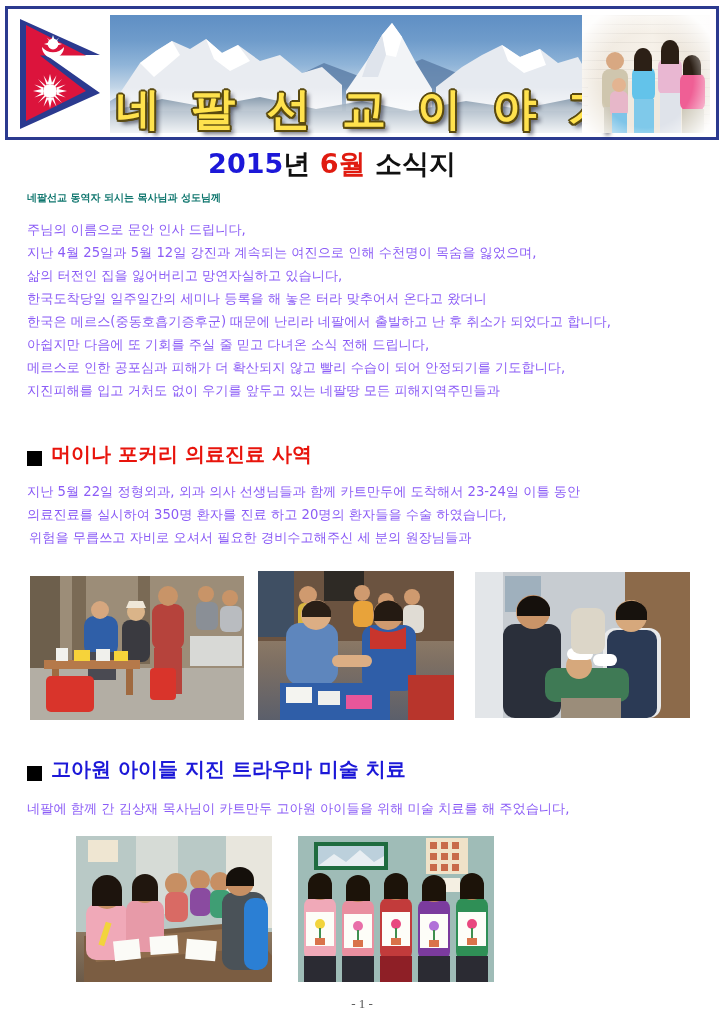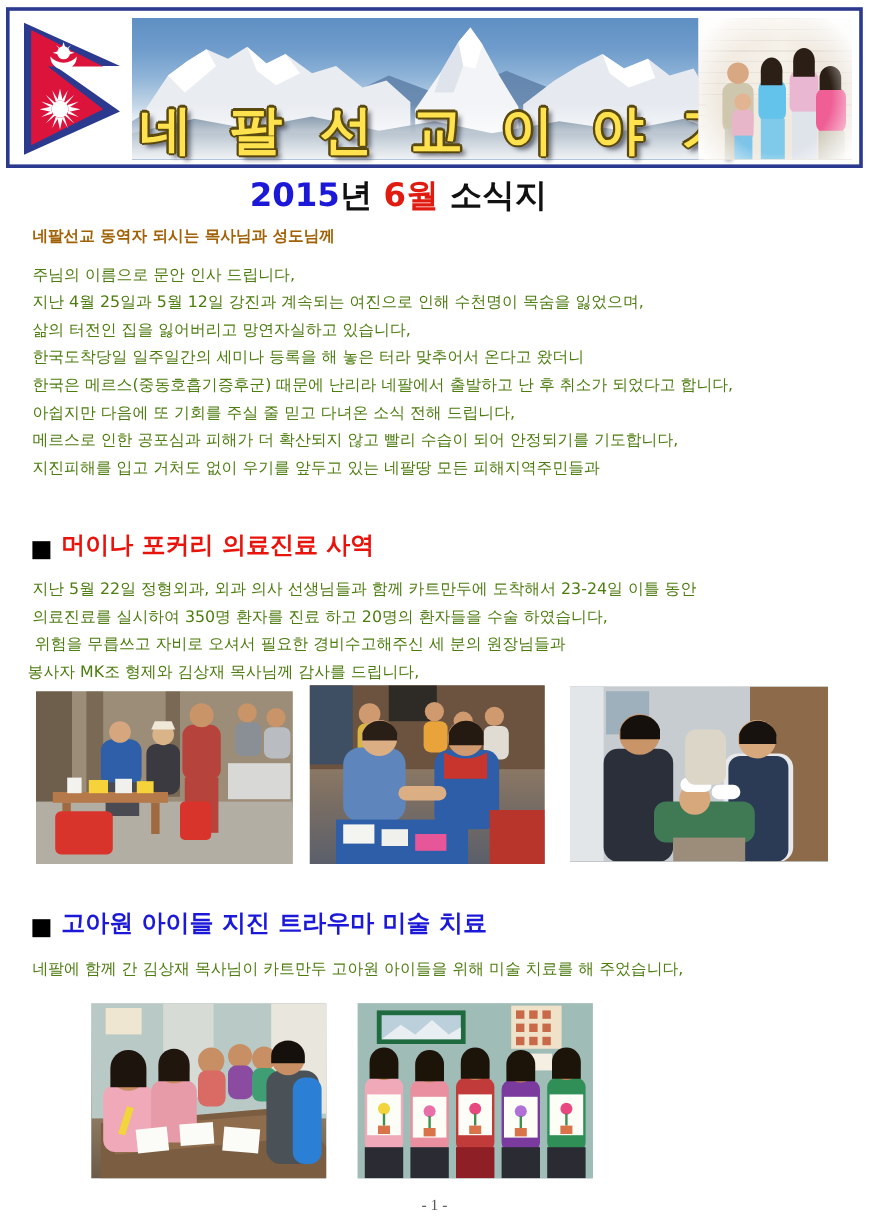--- a/index.html
+++ b/index.html
@@ -129,28 +129,28 @@
   }
   .dateline .y { color: #1c18d8; }
   .dateline .ynyear { color: #111111; }
   .dateline .m { color: #e01b10; }
   .dateline .tail { color: #111111; }
   .para-block { position: absolute; }
   .line {
     font-family: "DejaVu Sans", "Liberation Sans", sans-serif;
     font-size: 13.2px;
     line-height: 23px;
-    color: #4d7c0f;
+    color: #8b5cf6;
     white-space: nowrap;
   }
   .salutation {
     font-family: "DejaVu Sans", "Liberation Sans", sans-serif;
-    font-size: 13px;
+    font-size: 10px;
     font-weight: bold;
-    color: #a16207;
+    color: #0f766e;
     line-height: 24px;
     white-space: nowrap;
   }
 
   
   .section-head {
     position: absolute;
     display: flex;
     align-items: flex-end;
     gap: 9px;
@@ -329,21 +329,20 @@
 
 <div class="section-head" style="left:27px; top:442px;">
   <span class="sq"></span>
   <span class="section-title red">머이나 포커리 의료진료 사역</span>
 </div>
 
 <div class="para-block" style="left:27px; top:480px;">
   <div class="line" style="margin-left:0px">지난 5월 22일 정형외과, 외과 의사 선생님들과 함께 카트만두에 도착해서 23-24일 이틀 동안</div>
   <div class="line" style="margin-left:0">의료진료를 실시하여 350명 환자를 진료 하고 20명의 환자들을 수술 하였습니다,</div>
   <div class="line" style="margin-left:2px">위험을 무릅쓰고 자비로 오셔서 필요한 경비수고해주신 세 분의 원장님들과</div>
-  <div class="line" style="margin-left:-4px">봉사자 MK조 형제와 김상재 목사님께 감사를 드립니다,</div>
 </div>
 
 <div class="photo" style="left:30px; top:576px; width:214px; height:144px;">
   <div class="ph-base p1"></div>
   <svg viewBox="0 0 214 144" width="214" height="144" style="position:absolute;inset:0">
     <rect x="0" y="0" width="214" height="96" fill="#9c8d78"></rect>
     <rect x="0" y="0" width="30" height="96" fill="#6d5f4c"></rect>
     <rect x="42" y="0" width="14" height="92" fill="#7a6a55"></rect>
     <rect x="108" y="0" width="12" height="88" fill="#7a6a55"></rect>
     <rect x="0" y="92" width="214" height="52" fill="#b3aea4"></rect>

